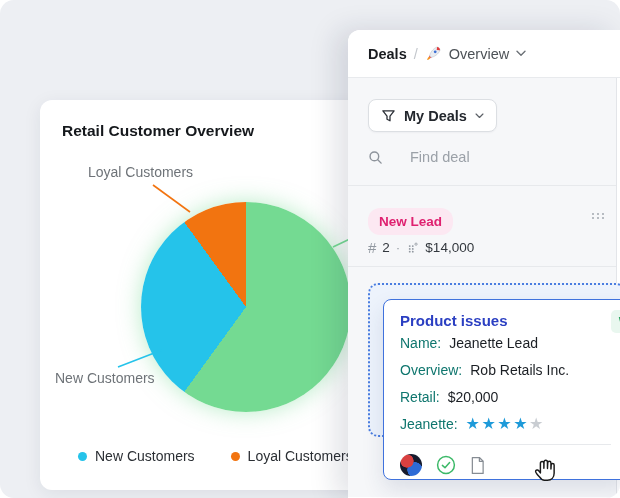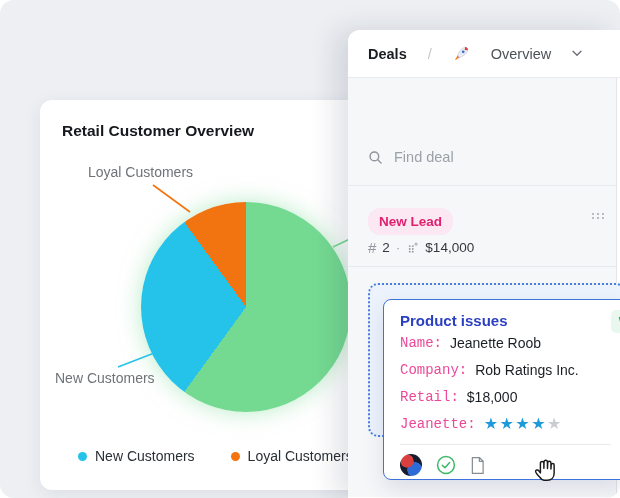--- a/index.html
+++ b/index.html
@@ -29,37 +29,37 @@
   .legend-item{display:flex;align-items:center;gap:8px;font-size:14px;color:#2b2f34;}
   .legend-dot{width:9px;height:9px;border-radius:50%;}
   
   .deals-panel{
     position:absolute;left:348px;top:30px;width:272px;height:468px;
     background:#fff;border-top-left-radius:12px;
     box-shadow:-12px 0 28px rgba(20,30,60,.13);
     z-index:2;
   }
   .panel-header{
-    height:48px;display:flex;align-items:center;gap:21px;padding-left:20px;
+    height:48px;display:flex;align-items:center;gap:7px;padding-left:20px;
     background:#fff;border-bottom:1px solid #e8eaed;border-top-left-radius:12px;
     font-size:14.5px;
   }
   .crumb-root{font-weight:bold;color:#191c20;}
   .crumb-sep{color:#c3c7cc;}
   .crumb-pipeline{color:#4d5257;font-weight:500;}
   .panel-body{position:relative;height:419px;background:#f6f7f9;}
   .col-right-strip{position:absolute;right:0;top:0;bottom:0;width:4px;background:#fff;border-left:1px solid #e3e5e9;z-index:1;}
   .hdiv{position:absolute;left:0;right:4px;height:1px;background:#e7e9ec;}
   .filter-btn{
     position:absolute;left:20px;top:21px;height:33px;display:flex;align-items:center;gap:8px;
     padding:0 12px;background:#fff;border:1px solid #dcdfe3;border-radius:8px;
     font-size:14.5px;font-weight:600;color:#23272d;box-shadow:0 1px 2px rgba(20,30,60,.04);
     cursor:pointer;
   }
-  .search-row{position:absolute;left:20px;top:70px;display:flex;align-items:center;gap:9px;}
+  .search-row{position:absolute;left:20px;top:70px;display:flex;align-items:center;gap:25px;}
   .search-input{
     border:none;outline:none;background:transparent;font-size:14.5px;color:#30343a;width:180px;
     font-family:"Liberation Sans",sans-serif;
   }
   .search-input::placeholder{color:#9ba1a8;}
   .stage-badge{
     position:absolute;left:20px;top:130px;display:inline-block;
     padding:6px 11px;border-radius:12px;font-size:13.5px;font-weight:bold;
   }
   .dots-grid{position:absolute;right:14px;top:133px;cursor:pointer;}
@@ -78,21 +78,21 @@
     background:#fff;border:1.6px solid #3f72dd;border-radius:8px;
     box-shadow:0 10px 22px rgba(30,50,100,.12);z-index:3;
     padding:12px 0 0 16px;cursor:pointer;
   }
   .deal-title{font-size:15px;font-weight:bold;}
   .won-badge{
     position:absolute;right:-12px;top:10px;padding:4px 8px;border-radius:5px;
     font-size:13px;font-weight:bold;
   }
   .field-row{display:flex;align-items:center;gap:8px;height:26px;font-size:14px;margin-top:1px;}
-  .field-label{color:#ec4899;font-family:Liberation Mono, monospace;}
+  .field-label{color:#0f766e;}
   .field-value{color:#1b1f24;}
   .stars{font-size:16px;letter-spacing:1.5px;line-height:1;}
   .card-div{margin:7px 16px 0 0;border-top:1px solid #e7e9ec;}
   .card-footer{display:flex;align-items:center;gap:14px;padding-top:9px;}
   .avatar{
     width:22px;height:22px;border-radius:50%;
     background:
       radial-gradient(circle at 32% 32%,#d84040 0 30%,rgba(0,0,0,0) 32%),
       radial-gradient(circle at 68% 72%,#2e6bd6 0 34%,rgba(0,0,0,0) 36%),
       #161b2e;
@@ -149,20 +149,33 @@
       <span class="icon">
         <svg viewBox="0 0 10 7" width="10" height="7">
             <path d="M1 1.2 L5 5.2 L9 1.2" fill="none" stroke="#6b7076" stroke-width="1.4" stroke-linecap="round" stroke-linejoin="round"></path>
           </svg>
       </span>
     </div>
 
     <div class="panel-body">
       <div class="col-right-strip"></div>
 
+      <button class="filter-btn">
+        <span class="icon">
+          <svg viewBox="0 0 16 15" width="15" height="14">
+              <path d="M2 2 H14 L9.6 7.6 V12.6 L6.4 11 V7.6 Z" fill="none" stroke="#2b2f36" stroke-width="1.4" stroke-linejoin="round"></path>
+            </svg>
+        </span>
+        <span>My Deals</span>
+        <span class="icon">
+          <svg viewBox="0 0 10 7" width="9" height="6">
+              <path d="M1 1.2 L5 5.2 L9 1.2" fill="none" stroke="#5c6167" stroke-width="1.4" stroke-linecap="round" stroke-linejoin="round"></path>
+            </svg>
+        </span>
+      </button>
 
       <div class="search-row">
         <span class="icon">
           <svg viewBox="0 0 16 16" width="15" height="15">
               <circle cx="6.8" cy="6.8" r="4.6" fill="none" stroke="#8d939b" stroke-width="1.5"></circle>
               <line x1="10.4" y1="10.4" x2="14" y2="14" stroke="#8d939b" stroke-width="1.5" stroke-linecap="round"></line>
             </svg>
         </span>
         <input class="search-input" type="text" placeholder="Find deal" style="">
       </div>
@@ -201,29 +214,29 @@
       <div class="hdiv" style="top:188px;"></div>
 
       <div class="drop-placeholder"></div>
 
       <div class="deal-card">
         <div class="deal-title" id="deal-title" style="color: rgb(43, 63, 194);">Product issues</div>
         <span class="won-badge" id="won-badge" style="color: rgb(39, 163, 94); background: rgb(233, 247, 239);">W</span>
 
         <div class="field-row">
           <span class="field-label">Name:</span>
-          <span class="field-value">Jeanette Roob</span>
-        </div>
-        <div class="field-row">
-          <span class="field-label">Company:</span>
-          <span class="field-value">Rob Ratings Inc.</span>
+          <span class="field-value">Jeanette Lead</span>
+        </div>
+        <div class="field-row">
+          <span class="field-label">Overview:</span>
+          <span class="field-value">Rob Retails Inc.</span>
         </div>
         <div class="field-row">
           <span class="field-label">Retail:</span>
-          <span class="field-value">$18,000</span>
+          <span class="field-value">$20,000</span>
         </div>
         <div class="field-row">
           <span class="field-label">Jeanette:</span>
           <span class="stars" id="rating-stars"><span style="color: rgb(30, 154, 217);">★</span><span style="color: rgb(30, 154, 217);">★</span><span style="color: rgb(30, 154, 217);">★</span><span style="color: rgb(30, 154, 217);">★</span><span style="color: rgb(201, 205, 210);">★</span></span>
         </div>
 
         <div class="card-div"></div>
 
         <div class="card-footer">
           <span class="avatar"></span>

